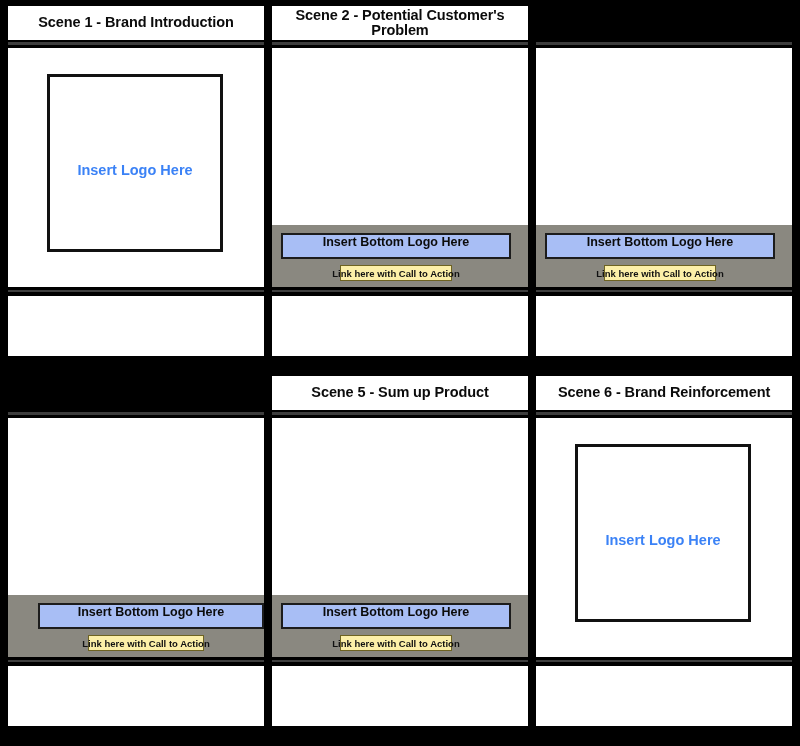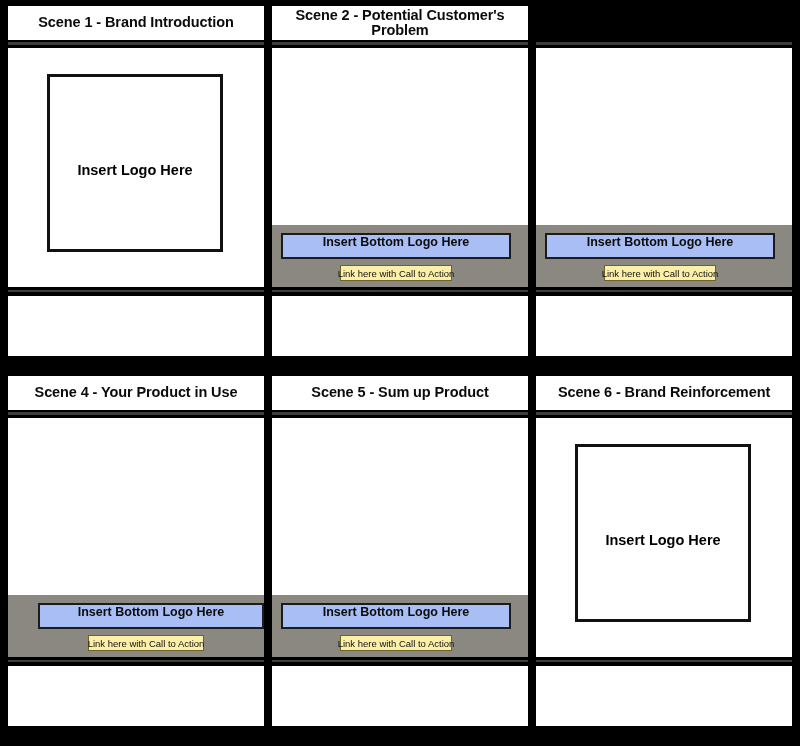--- a/index.html
+++ b/index.html
@@ -107,21 +107,21 @@
     border: 3px solid #111111;
     box-sizing: border-box;
     background: #ffffff;
     display: flex;
     align-items: center;
     justify-content: center;
   }
   .logo-box-text {
     font-size: 14.5px;
     font-weight: bold;
-    color: #000000;
+    color: #3b82f6;
     margin-top: 14px;
     font-family: "Liberation Sans", sans-serif;
   }
 
   
   .footer-band {
     position: absolute;
     left: 0;
     bottom: 0;
     width: 256px;
@@ -154,21 +154,21 @@
     height: 16px;
     background: #fcefa8;
     border: 1.5px solid #6e6322;
     box-sizing: border-box;
     display: flex;
     align-items: center;
     justify-content: center;
   }
   .cta-text {
     font-size: 9.5px;
-    font-weight: normal;
+    font-weight: bold;
     color: #111111;
     white-space: nowrap;
     font-family: "Liberation Sans", sans-serif;
   }
 
   
   .var-a .bottom-logo { left: 9px; right: 17px; }
   .var-a .cta { left: 68px; right: 76px; }
 
   
@@ -258,23 +258,20 @@
       </div>
       <div class="sep-2"></div>
       <div class="notes"></div>
     </div>
 
   </div>
 
   <div class="row row-2">
 
     <div class="cell cell-c1">
-      <div class="title-bar">
-        <div class="title-text">Scene 4 - Your Product in Use</div>
-      </div>
       <div class="sep"></div>
       <div class="frame">
         <div class="footer-band var-b">
           <div class="bottom-logo">
             <div class="bottom-logo-text">Insert  Bottom Logo Here</div>
           </div>
           <div class="cta">
             <div class="cta-text">Link here with Call to Action</div>
           </div>
         </div>

